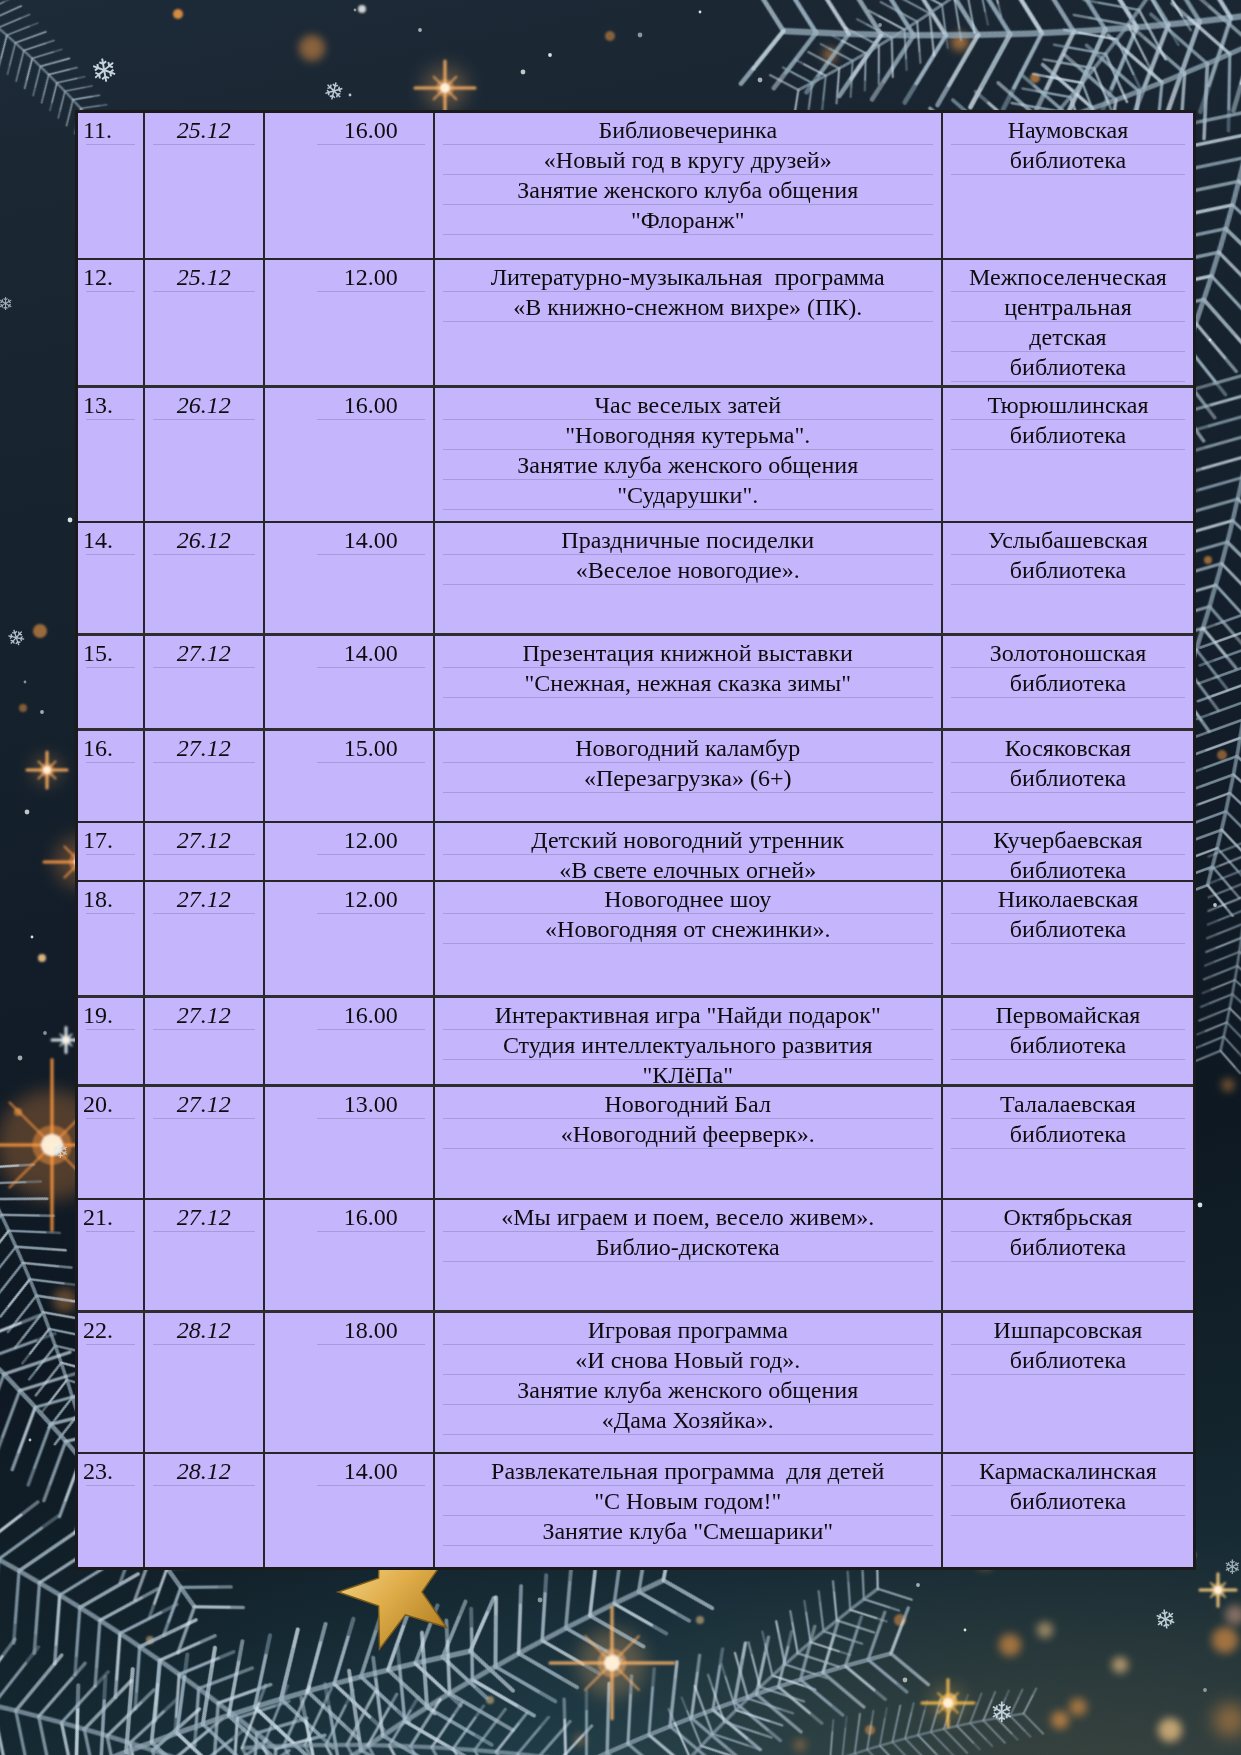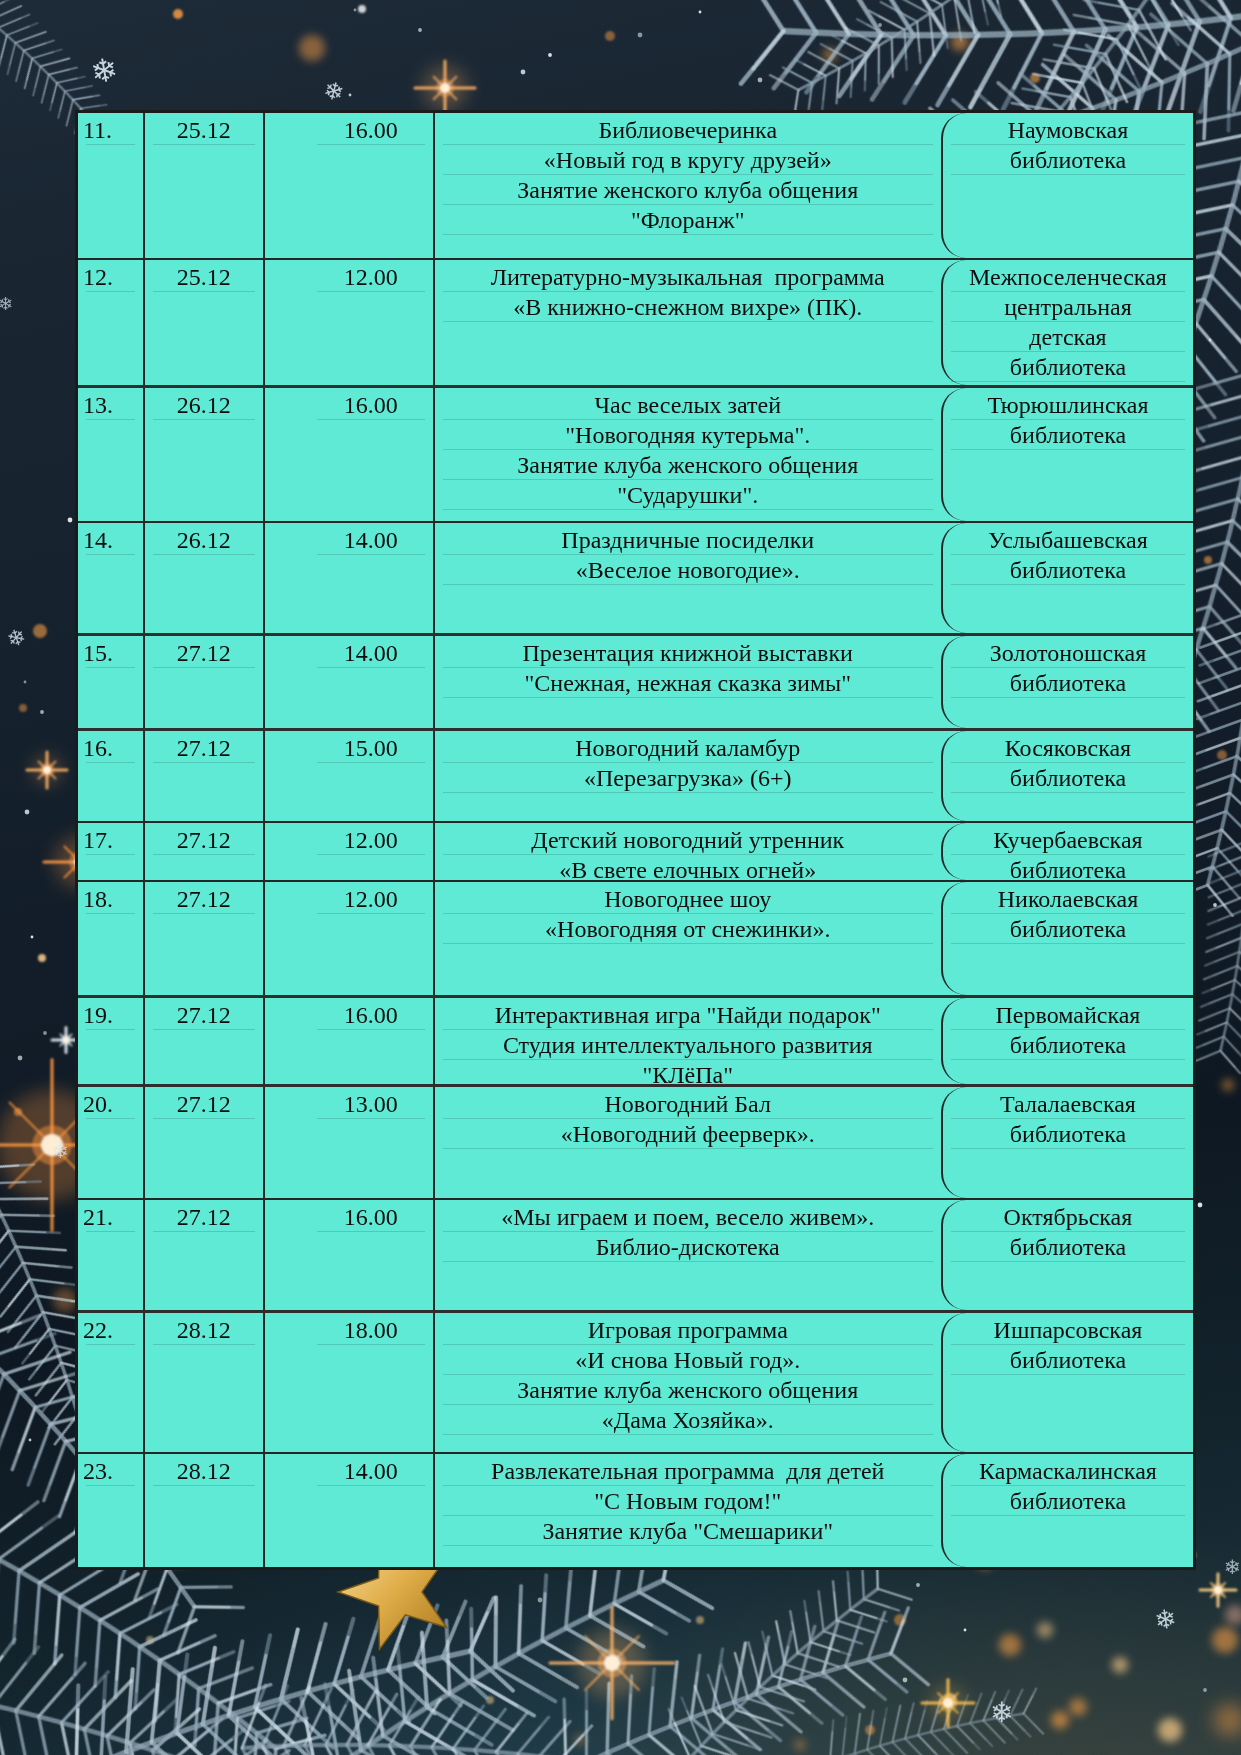--- a/index.html
+++ b/index.html
@@ -9,37 +9,37 @@
     background:
       radial-gradient(900px 420px at 88% 102%, rgba(120,80,30,.28), transparent 62%),
       radial-gradient(1100px 520px at 55% 104%, rgba(45,85,98,.45), transparent 66%),
       radial-gradient(500px 300px at 0% 104%, rgba(20,40,48,.6), transparent 70%),
       linear-gradient(168deg,#1d2a37 0%,#17242f 24%,#121d29 48%,#0e1822 68%,#13242d 84%,#1f3944 100%);}
   svg.bg{position:absolute;left:0;top:0;width:1241px;height:1755px;}
 
   
   .schedule{position:absolute;left:75px;top:110px;width:1121px;box-sizing:border-box;
     border:3px solid #1b1b1b;background:#fcfcfc;}
-  .row{display:flex;box-sizing:border-box;border-top:2px solid #262626;overflow:hidden;background:#5eead4;}
+  .row{display:flex;box-sizing:border-box;border-top:2px solid #262626;overflow:hidden;background:#c4b5fd;}
   .row:first-child{border-top:0;}
   .row:nth-child(3),.row:nth-child(5),.row:nth-child(6),
   .row:nth-child(9),.row:nth-child(10),.row:nth-child(12){border-top-width:3px;border-top-color:#2e2e2e;}
   .row:nth-child(1){height:145px}.row:nth-child(2){height:127px}.row:nth-child(3){height:136px}
   .row:nth-child(4){height:112px}.row:nth-child(5){height:95px}.row:nth-child(6){height:93px}
   .row:nth-child(7){height:59px}.row:nth-child(8){height:115px}.row:nth-child(9){height:89px}
   .row:nth-child(10){height:114px}.row:nth-child(11){height:112px}.row:nth-child(12){height:142px}
   .row:nth-child(13){height:115px}
   .cell{box-sizing:border-box;border-left:2px solid #262626;padding-top:2px;
     font-size:24px;line-height:30px;color:#0d0d0d;text-align:center;}
   .cell:first-child{border-left:0;}
   .c-num{width:5.8%;text-align:left;}
-  .c-date{width:10.8%;}
+  .c-date{width:10.8%;font-style:italic;}
   .c-time{width:15.2%;padding-left:44px;}
   .c-event{width:45.6%;}
-  .c-lib{width:22.6%;border-radius:25px;}
+  .c-lib{width:22.6%;}
   .t-line{position:relative;height:30px;white-space:pre;overflow:hidden;}
   .t-line::after{content:'';position:absolute;left:8px;right:8px;bottom:0;
     border-bottom:1px solid rgba(0,0,0,.14);}
   .c-num .t-line{padding-left:5px;}
 </style>
 </head>
 <body>
 
 <div class="page">
 

